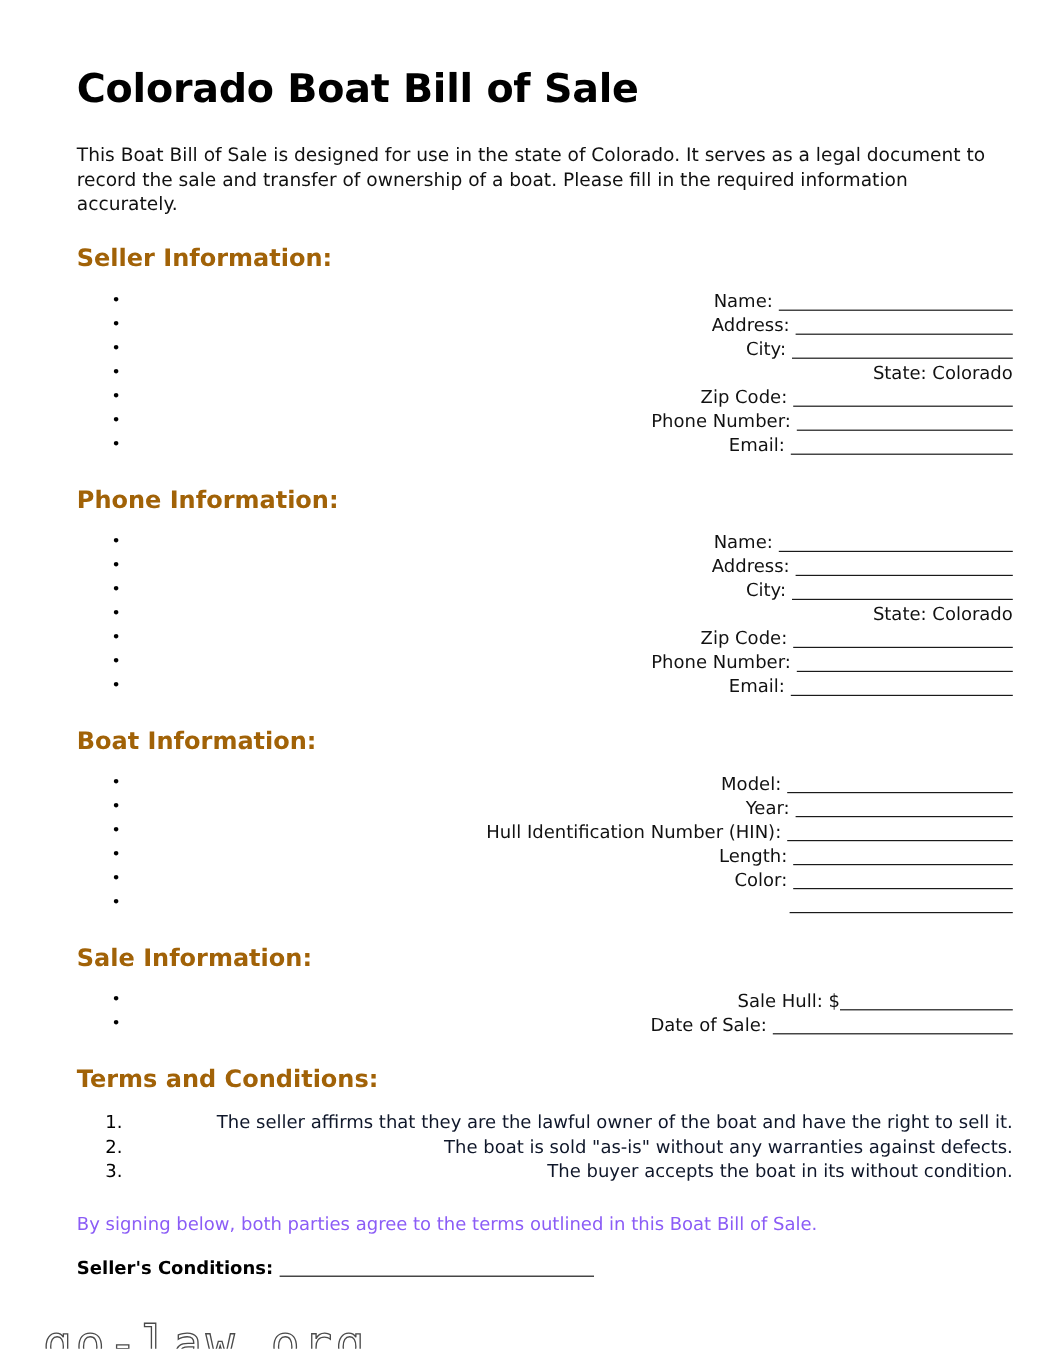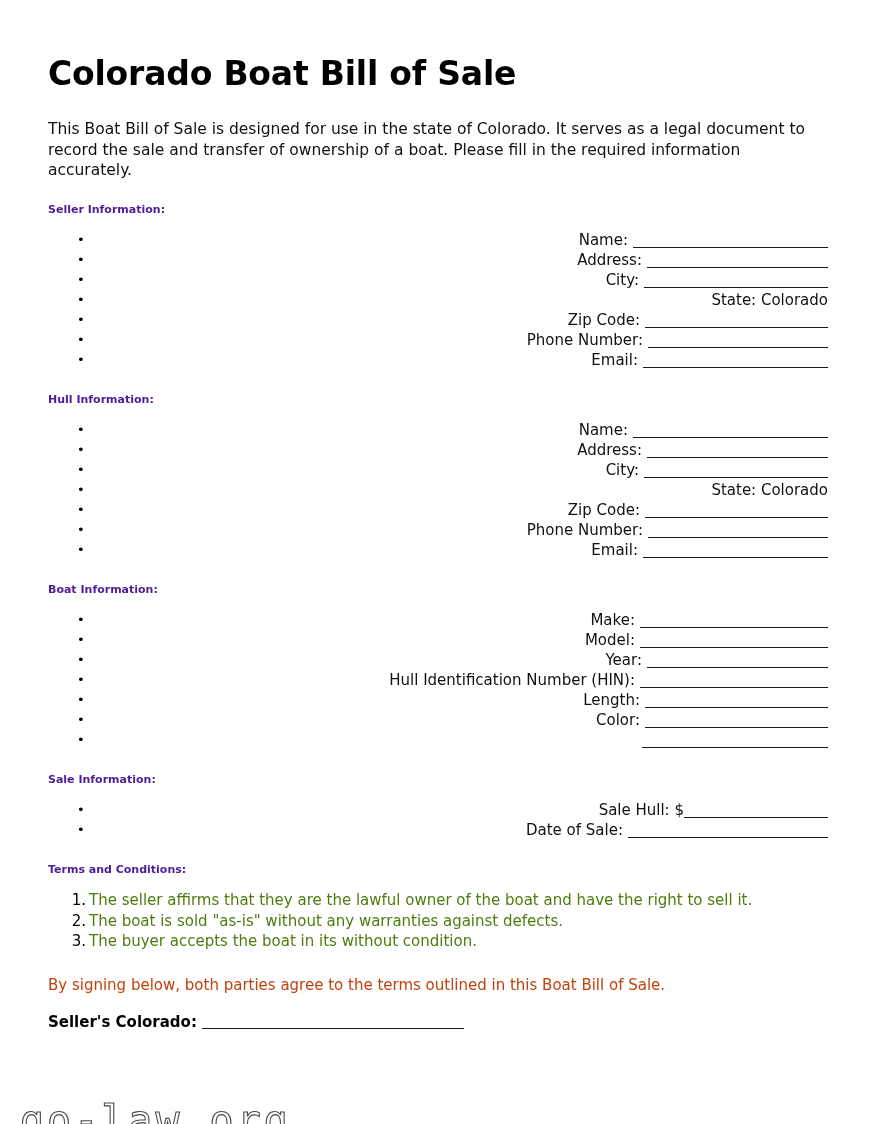--- a/index.html
+++ b/index.html
@@ -13,21 +13,21 @@
     height: 1124px;
     position: relative;
     overflow: hidden;
     font-family: "DejaVu Sans", "Liberation Sans", sans-serif;
     color: #000000;
     -webkit-font-smoothing: antialiased;
   }
 
   .page {
     position: absolute;
-    left: 0;
+    left: 16px;
     top: 0;
     width: 781px;
     height: 1124px;
     background: #ffffff;
   }
 
   .content {
     position: absolute;
     left: 48px;
     top: 55px;
@@ -45,24 +45,24 @@
 
   .intro {
     font-size: 15.5px;
     line-height: 20.7px;
     margin: 12px 0 22px 0;
     width: 775px;
     color: #111;
   }
 
   .section-heading {
-    font-size: 11px;
+    font-size: 20px;
     font-weight: bold;
     margin: 0 0 14px 0;
-    color: #4c1d95;
+    color: #a16207;
   }
 
   .section-block {
     margin-bottom: 23px;
   }
 
   ul.fields {
     list-style: none;
     margin: 0;
     padding: 0;
@@ -104,39 +104,40 @@
     padding: 0;
     counter-reset: term;
   }
   ol.terms > li {
     position: relative;
     counter-increment: term;
     font-size: 15px;
     line-height: 20.5px;
     padding-left: 41px;
     margin: 0;
-    color: #4d7c0f;
+    color: #0f172a;
+    text-align: right;
   }
   ol.terms > li::before {
     content: counter(term) ".";
     position: absolute;
     left: 20px;
     top: 0;
     width: 18px;
     text-align: right;
     font-size: 15px;
     line-height: 20.5px;
     color: #000;
   }
 
   .closing {
     font-size: 15px;
     line-height: 20.5px;
     margin: 18px 0 18px 0;
-    color: #c2410c;
+    color: #8b5cf6;
   }
 
   .signature-row {
     font-size: 15px;
     font-weight: bold;
     white-space: nowrap;
     color: #000;
   }
   .signature-row .blank {
     border-bottom-width: 1.7px;
@@ -177,36 +178,35 @@
           <li><span>Address:</span><span class="lead-space"></span><span class="blank" style="width: 181px;"></span></li>
           <li><span>City:</span><span class="lead-space"></span><span class="blank" style="width: 184px;"></span></li>
           <li><span>State:</span><span> Colorado</span></li>
           <li><span>Zip Code:</span><span class="lead-space"></span><span class="blank" style="width: 183px;"></span></li>
           <li><span>Phone Number:</span><span class="lead-space"></span><span class="blank" style="width: 180px;"></span></li>
           <li><span>Email:</span><span class="lead-space"></span><span class="blank" style="width: 185px;"></span></li>
         </ul>
     </div>
 
     <div class="section-block">
-      <div class="section-heading">Hull Information:</div>
+      <div class="section-heading">Phone Information:</div>
       <ul class="fields">
           <li><span>Name:</span><span class="lead-space"></span><span class="blank" style="width: 195px;"></span></li>
           <li><span>Address:</span><span class="lead-space"></span><span class="blank" style="width: 181px;"></span></li>
           <li><span>City:</span><span class="lead-space"></span><span class="blank" style="width: 184px;"></span></li>
           <li><span>State:</span><span> Colorado</span></li>
           <li><span>Zip Code:</span><span class="lead-space"></span><span class="blank" style="width: 183px;"></span></li>
           <li><span>Phone Number:</span><span class="lead-space"></span><span class="blank" style="width: 180px;"></span></li>
           <li><span>Email:</span><span class="lead-space"></span><span class="blank" style="width: 185px;"></span></li>
         </ul>
     </div>
 
     <div class="section-block">
       <div class="section-heading">Boat Information:</div>
       <ul class="fields">
-          <li><span>Make:</span><span class="lead-space"></span><span class="blank" style="width: 188px;"></span></li>
           <li><span>Model:</span><span class="lead-space"></span><span class="blank" style="width: 188px;"></span></li>
           <li><span>Year:</span><span class="lead-space"></span><span class="blank" style="width: 181px;"></span></li>
           <li><span>Hull Identification Number (HIN):</span><span class="lead-space"></span><span class="blank" style="width: 188px;"></span></li>
           <li><span>Length:</span><span class="lead-space"></span><span class="blank" style="width: 183px;"></span></li>
           <li><span>Color:</span><span class="lead-space"></span><span class="blank" style="width: 183px;"></span></li>
           <li><span class="lead-space"></span><span class="blank" style="width: 186px;"></span></li>
         </ul>
     </div>
 
     <div class="section-block">
@@ -222,19 +222,19 @@
       <ol class="terms">
           <li>The seller affirms that they are the lawful owner of the boat and have the right to sell it.</li>
           <li>The boat is sold "as-is" without any warranties against defects.</li>
           <li>The buyer accepts the boat in its without condition.</li>
         </ol>
     </div>
 
     <p class="closing">By signing below, both parties agree to the terms outlined in this Boat Bill of Sale.</p>
 
     <div class="signature-row">
-      <span>Seller's Colorado:</span><span class="lead-space"></span><span class="blank" style="width: 262px;"></span>
+      <span>Seller's Conditions:</span><span class="lead-space"></span><span class="blank" style="width: 262px;"></span>
     </div>
 
   </div>
 
   <div class="watermark" style="-webkit-text-stroke: 1.1px rgb(74, 74, 74);">go-law.org</div>
 </div>
 
 </body></html>

